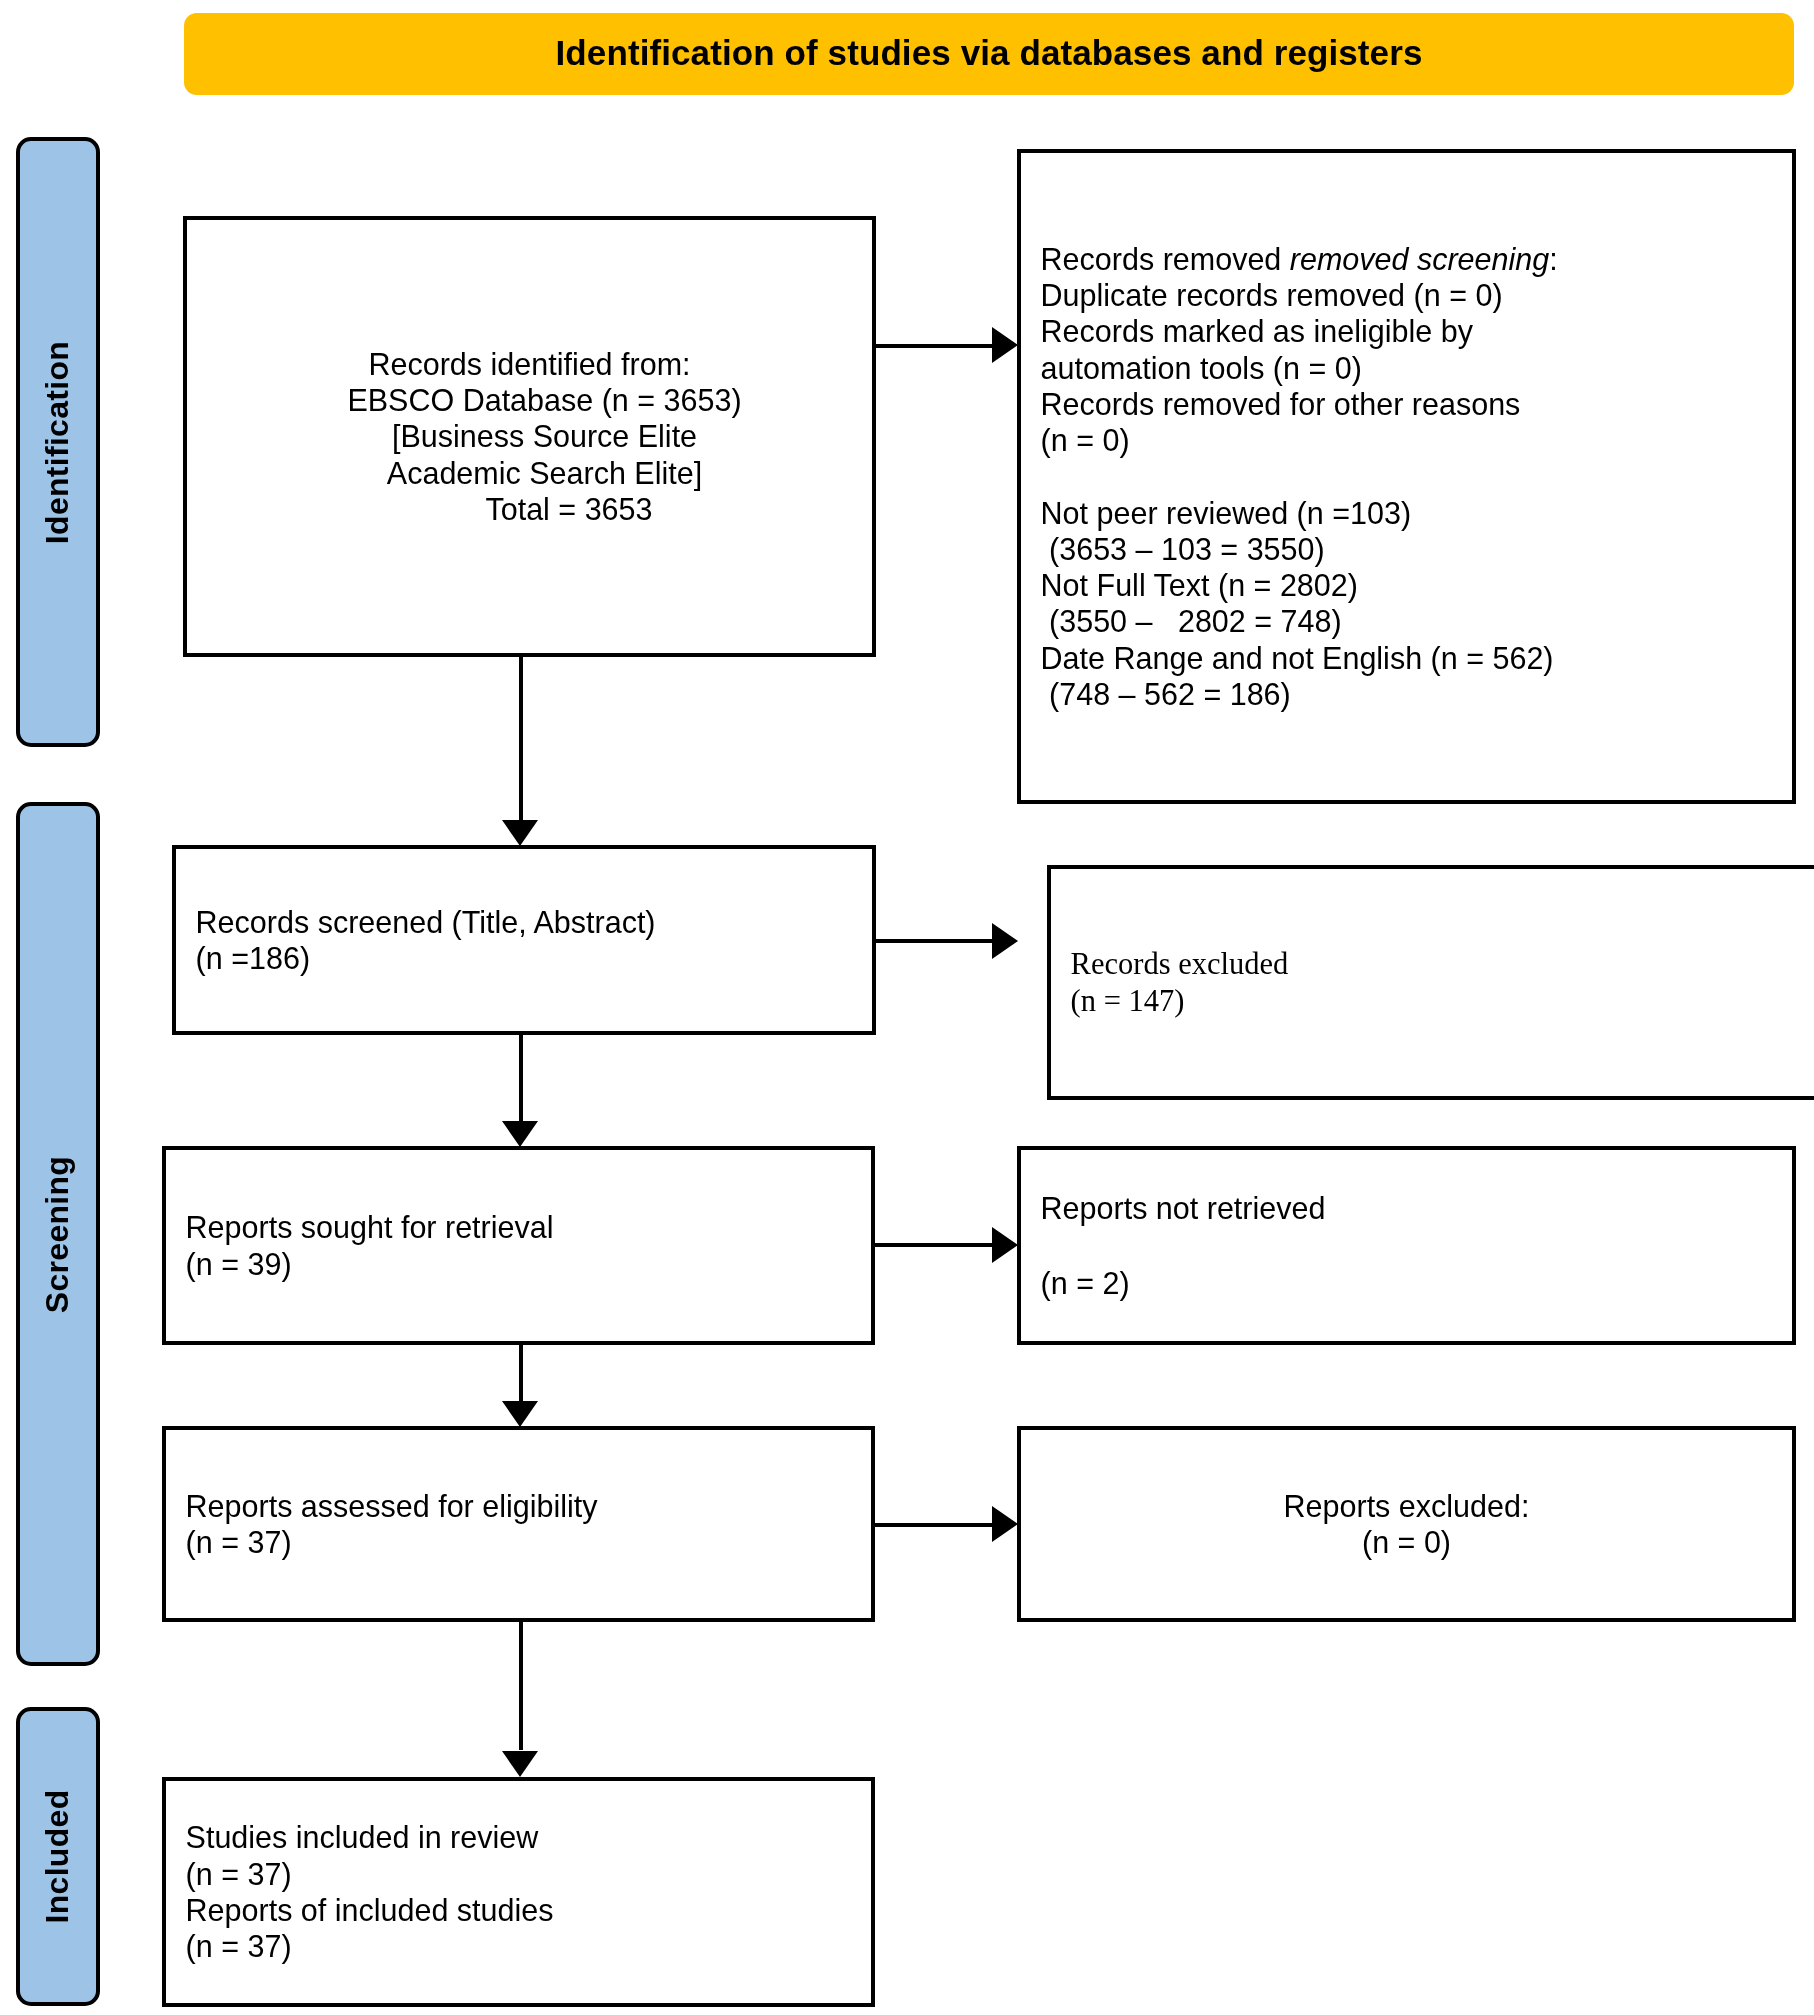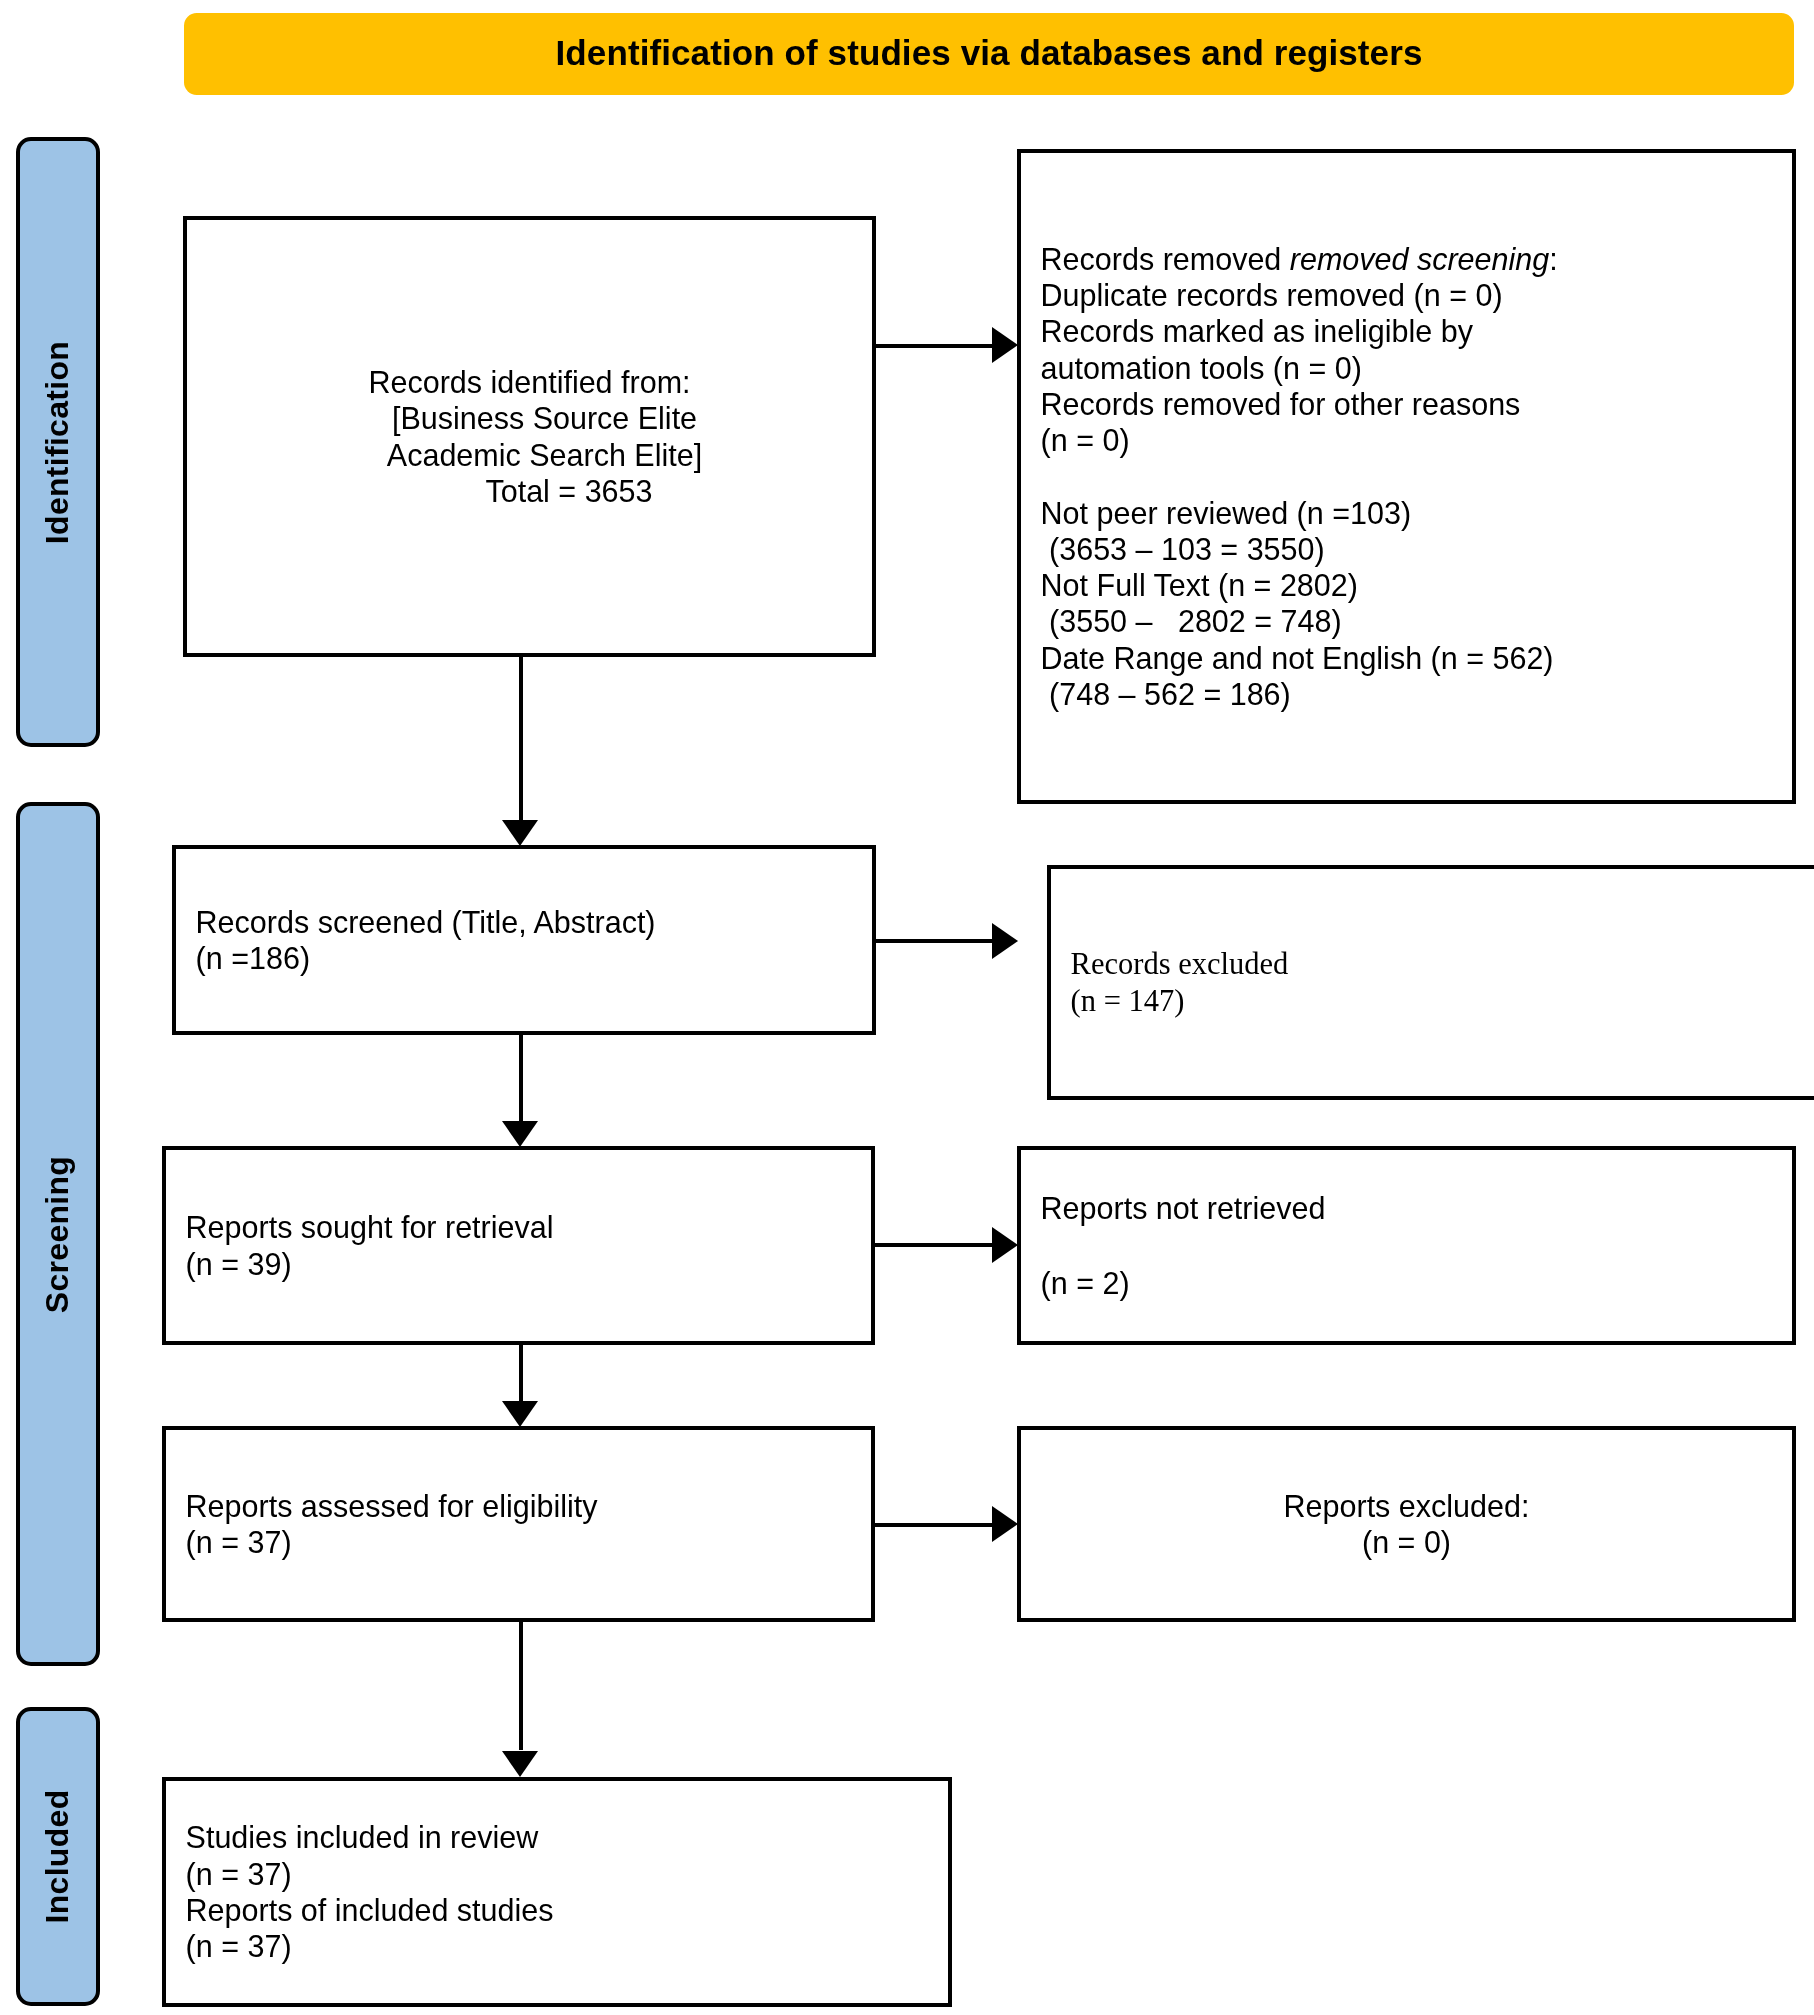--- a/index.html
+++ b/index.html
@@ -83,21 +83,21 @@
   }
 
   #box-identified      { left: 183px;  top: 216px;  width: 693px; height: 441px; align-items: center; }
   #box-removed         { left: 1017px; top: 149px;  width: 779px; height: 655px; }
   #box-screened        { left: 172px;  top: 845px; width: 704px; height: 190px; }
   #box-records-excl    { left: 1047px; top: 865px; width: 779px; height: 235px; font-family: Liberation Serif, serif; }
   #box-sought          { left: 162px;  top: 1146px; width: 713px; height: 199px; }
   #box-not-retrieved   { left: 1017px; top: 1146px; width: 779px; height: 199px; gap: 38px; }
   #box-assessed        { left: 162px;  top: 1426px; width: 713px; height: 196px; }
   #box-reports-excl    { left: 1017px; top: 1426px; width: 779px; height: 196px; text-align: center; }
-  #box-included        { left: 162px;  top: 1777px; width: 790px; height: 230px; }
+  #box-included        { left: 162px;  top: 1777px; width: 713px; height: 230px; }
 
   
   .indent-1 { padding-left: 30px; }
   .indent-2 { padding-left: 79px; }
 
   
   .vline {
     position: absolute;
     width: 4px;
     background: #000000;
@@ -158,20 +158,21 @@
   </div>
   <div class="stage-rail" id="rail-screening">
     <span class="stage-rail-label">Screening</span>
   </div>
   <div class="stage-rail" id="rail-included">
     <span class="stage-rail-label">Included</span>
   </div>
 
   <div class="flow-box" id="box-identified">
     <div class="line">Records identified from:</div>
+    <div class="line indent-1">EBSCO Database (n = 3653)</div>
     <div class="line indent-1">[Business Source Elite</div>
     <div class="line indent-1">Academic Search Elite]</div>
     <div class="line indent-2">Total = 3653</div>
   </div>
 
   <div class="flow-box" id="box-removed">
     <div class="line"><span>Records removed </span><i>removed screening</i><span>:</span></div>
     <div class="line">Duplicate records removed (n = 0)</div>
     <div class="line">Records marked as ineligible by</div>
     <div class="line">automation tools (n = 0)</div>

